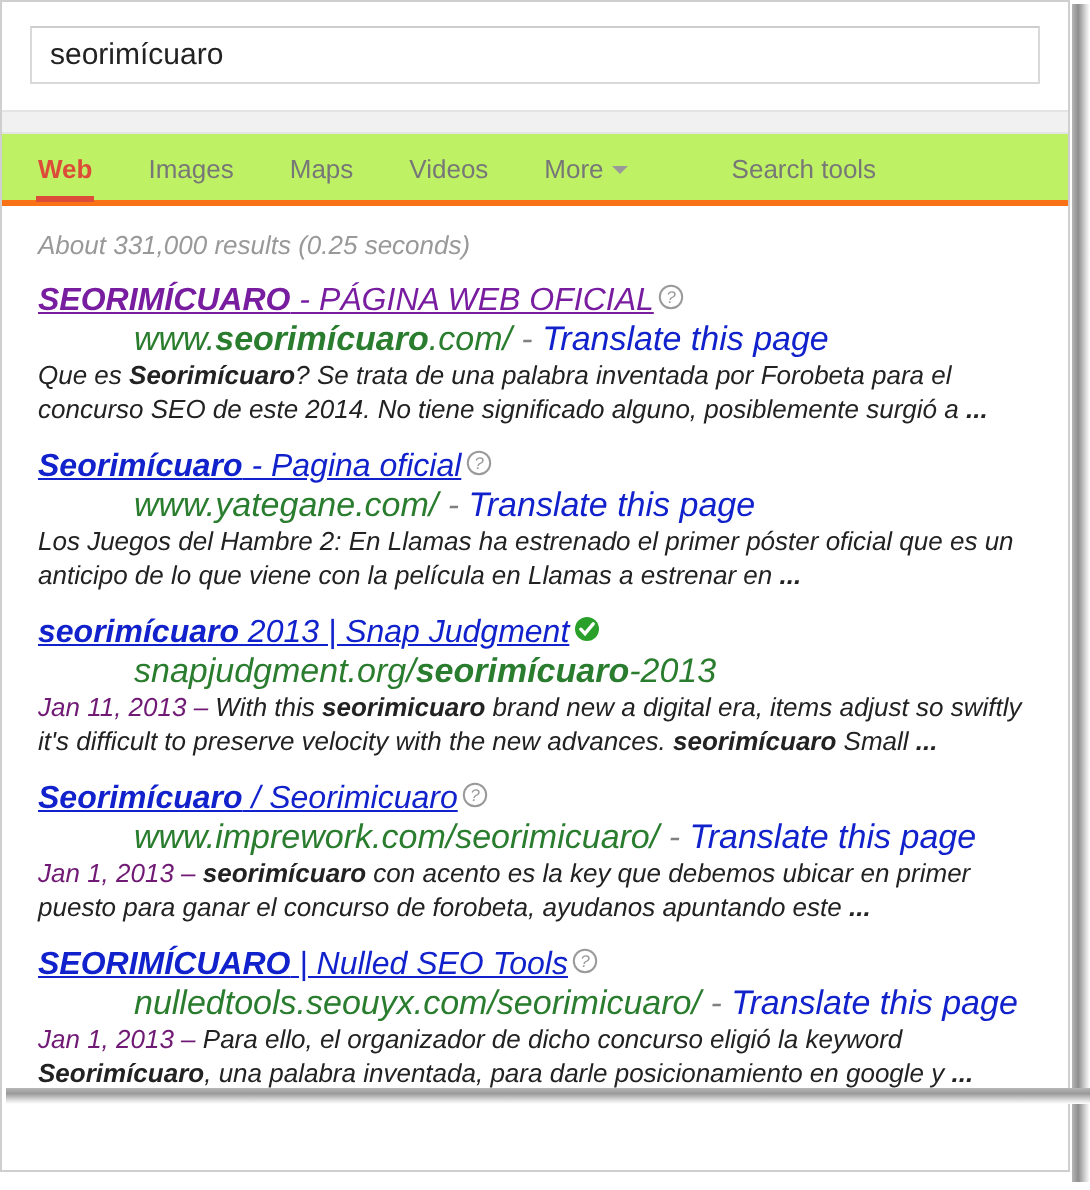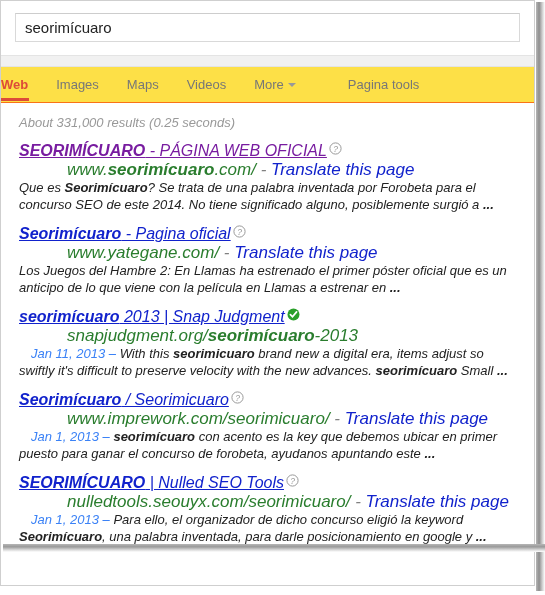--- a/index.html
+++ b/index.html
@@ -83,22 +83,23 @@
     height: 10px;
     background: #f1f1f1;
     border-top: 1px solid #e4e4e4;
     border-bottom: 1px solid #e4e4e4;
   }
 
   
   .navbar {
     position: relative;
     height: 36px;
-    background: #fde047;
-    border-bottom: 1px solid #f97316;
+    background: #bef264;
+    border-bottom: 3px solid #f97316;
+    padding-left: 18px;
     box-sizing: border-box;
   }
   .nav-inner {
     display: flex;
     align-items: flex-start;
     height: 100%;
   }
   .nav-item {
     position: relative;
     font-size: 13px;
@@ -202,21 +203,21 @@
     cursor: pointer;
   }
   .result-snippet {
     font-size: 13px;
     line-height: 17px;
     color: #222222;
     max-width: 500px;
     padding-top: 1px;
   }
   .result-snippet b { font-weight: bold; color: #222222; }
-  .snippet-date { color: #3b82f6; margin-left: 12px; }
+  .snippet-date { color: #701a75; }
 </style>
 </head>
 <body>
 
 <div class="screen">
   <div class="page">
 
     <div class="searchbar-zone">
       <div class="search-input-wrap">
         <input class="search-input" type="text" value="seorimícuaro" placeholder="Search" style="">
@@ -225,21 +226,21 @@
 
     <div class="grey-strip"></div>
 
     <div class="navbar">
       <div class="nav-inner" id="nav-inner">
           <div class="nav-item active"><span>Web</span></div>
           <div class="nav-item"><span>Images</span></div>
           <div class="nav-item"><span>Maps</span></div>
           <div class="nav-item"><span>Videos</span></div>
           <div class="nav-item"><span>More</span><span class="caret"></span></div>
-          <div class="nav-item tools"><span>Pagina tools</span></div>
+          <div class="nav-item tools"><span>Search tools</span></div>
         </div>
     </div>
 
     <div class="results" id="results-container">
       <div class="result-stats">About 331,000 results (0.25 seconds)</div>
     <div class="result">
           <div class="result-title-row"><span class="result-title visited"><b>SEORIMÍCUARO</b><span class="norm"> - PÁGINA WEB OFICIAL</span></span><span class="badge"><svg width="13" height="13" viewBox="0 0 13 13">
                 <circle cx="6.5" cy="6.5" r="5.6" fill="#ffffff" stroke="#999999" stroke-width="1"></circle>
                 <text x="6.5" y="9.6" text-anchor="middle" font-size="8.5" font-family="&quot;Liberation Sans&quot;, sans-serif" fill="#999999">?</text>
               </svg></span></div>

